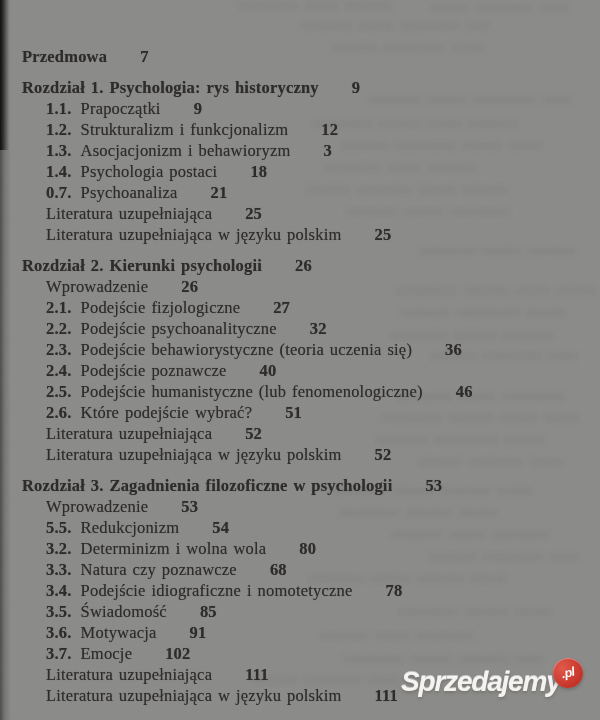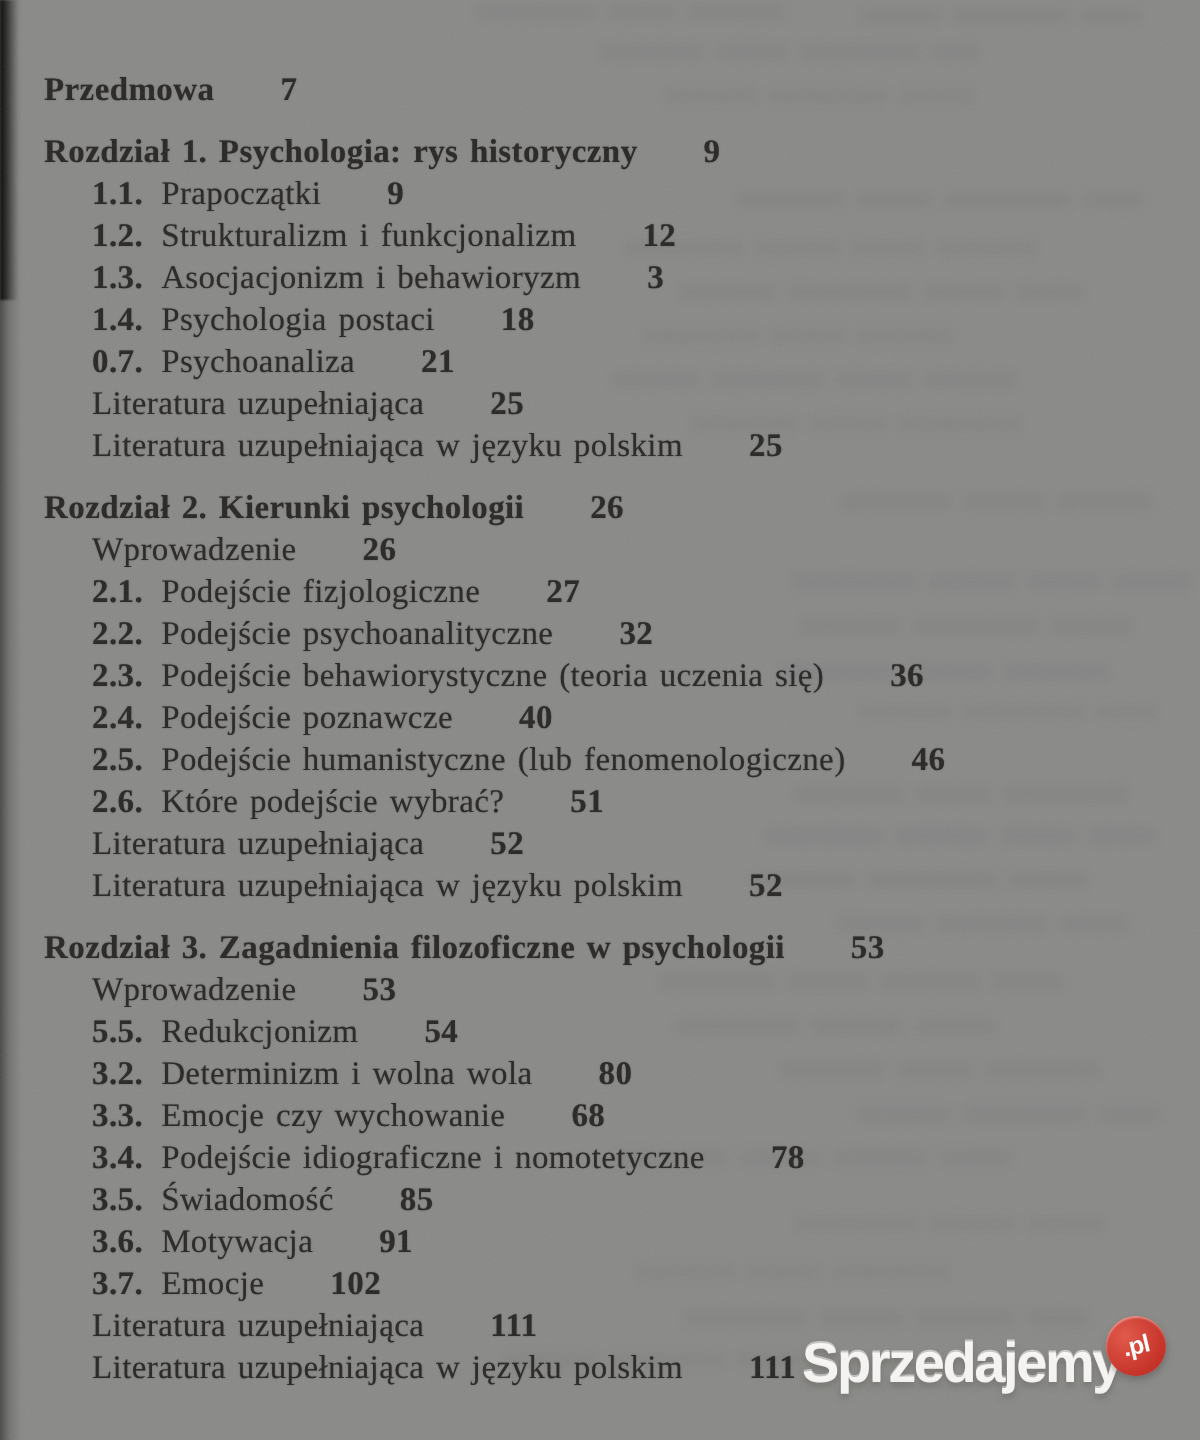--- a/index.html
+++ b/index.html
@@ -19,31 +19,31 @@
   .bleed-word{height:8px;border-radius:3px;background:#6c6e74;}
   
   .edge-left{position:absolute;left:0;top:0;width:11px;height:720px;pointer-events:none;
     background:linear-gradient(90deg, rgba(25,24,22,0.55), rgba(25,24,22,0.18) 45%, rgba(25,24,22,0) 100%);}
   .edge-left-top{position:absolute;left:0;top:0;width:9px;height:150px;pointer-events:none;
     background:linear-gradient(90deg, rgba(8,8,6,0.92), rgba(8,8,6,0.25) 70%, rgba(8,8,6,0) 100%);
     filter:blur(0.5px);}
   .grain{position:absolute;inset:0;pointer-events:none;opacity:0.05;}
 
   
-  .toc{position:absolute;left:0;top:0;width:600px;padding-top:34px;
+  .toc{position:absolute;left:0;top:12px;width:600px;padding-top:34px;
     font-size:16.5px;color:#2b2927;word-spacing:1.5px;letter-spacing:0.2px;
     text-shadow:0 0 0.7px rgba(43,41,39,0.55);}
   .line{height:21px;line-height:21px;white-space:nowrap;padding-left:46px;}
   .line.head{padding-left:22px;font-weight:bold;margin-top:10px;}
   .num{font-weight:bold;margin-right:9px;}
   .pagenum{font-weight:bold;margin-left:33px;}
 
   
   .watermark{position:absolute;left:401px;top:666px;height:46px;
-    font-family:"Liberation Sans", sans-serif;font-weight:bold;pointer-events:none;}
+    font-family:"Liberation Sans", sans-serif;font-weight:bold;pointer-events:none;font-style:italic;}
   .wm-text{display:inline-block;font-size:28px;letter-spacing:-1.2px;
     color:rgba(251,250,248,0.93);
     text-shadow:0 2px 3px rgba(105,103,99,0.6), 0 -1px 0 rgba(255,255,255,0.55);}
   .wm-badge{position:absolute;left:152px;top:-8px;width:30px;height:30px;border-radius:50%;
     background:radial-gradient(circle at 36% 30%, #e05a4b, #c53227 72%);
     box-shadow:0 2px 3px rgba(90,88,84,0.5), inset 0 1px 1px rgba(255,255,255,0.4);
     transform:rotate(-13deg);display:flex;align-items:center;justify-content:center;
     color:#fdfcfb;font-size:12.5px;letter-spacing:-0.5px;}
 </style>
 </head>
@@ -224,21 +224,21 @@
         <div class="line"><span class="num">2.3.</span><span>Podejście behawiorystyczne (teoria uczenia się)</span><span class="pagenum">36</span></div>
         <div class="line"><span class="num">2.4.</span><span>Podejście poznawcze</span><span class="pagenum">40</span></div>
         <div class="line"><span class="num">2.5.</span><span>Podejście humanistyczne (lub fenomenologiczne)</span><span class="pagenum">46</span></div>
         <div class="line"><span class="num">2.6.</span><span>Które podejście wybrać?</span><span class="pagenum">51</span></div>
         <div class="line"><span>Literatura uzupełniająca</span><span class="pagenum">52</span></div>
         <div class="line"><span>Literatura uzupełniająca w języku polskim</span><span class="pagenum">52</span></div>
         <div class="line head"><span>Rozdział 3. Zagadnienia filozoficzne w psychologii</span><span class="pagenum">53</span></div>
         <div class="line"><span>Wprowadzenie</span><span class="pagenum">53</span></div>
         <div class="line"><span class="num">5.5.</span><span>Redukcjonizm</span><span class="pagenum">54</span></div>
         <div class="line"><span class="num">3.2.</span><span>Determinizm i wolna wola</span><span class="pagenum">80</span></div>
-        <div class="line"><span class="num">3.3.</span><span>Emocje czy wychowanie</span><span class="pagenum">68</span></div>
+        <div class="line"><span class="num">3.3.</span><span>Natura czy poznawcze</span><span class="pagenum">68</span></div>
         <div class="line"><span class="num">3.4.</span><span>Podejście idiograficzne i nomotetyczne</span><span class="pagenum">78</span></div>
         <div class="line"><span class="num">3.5.</span><span>Świadomość</span><span class="pagenum">85</span></div>
         <div class="line"><span class="num">3.6.</span><span>Motywacja</span><span class="pagenum">91</span></div>
         <div class="line"><span class="num">3.7.</span><span>Emocje</span><span class="pagenum">102</span></div>
         <div class="line"><span>Literatura uzupełniająca</span><span class="pagenum">111</span></div>
         <div class="line"><span>Literatura uzupełniająca w języku polskim</span><span class="pagenum">111</span></div>
       </div>
   </main>
 
   <div class="edge-left"></div>

